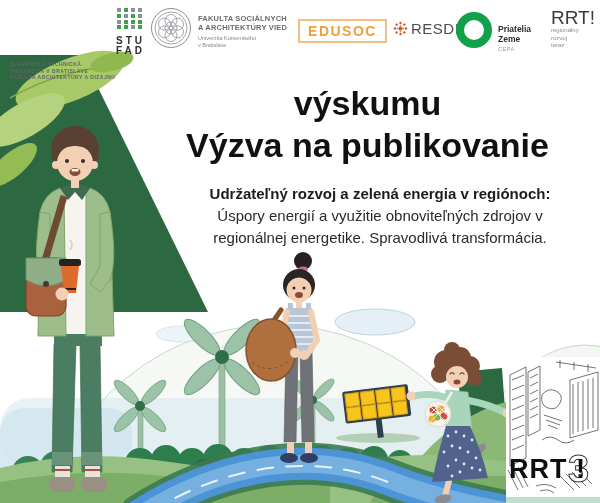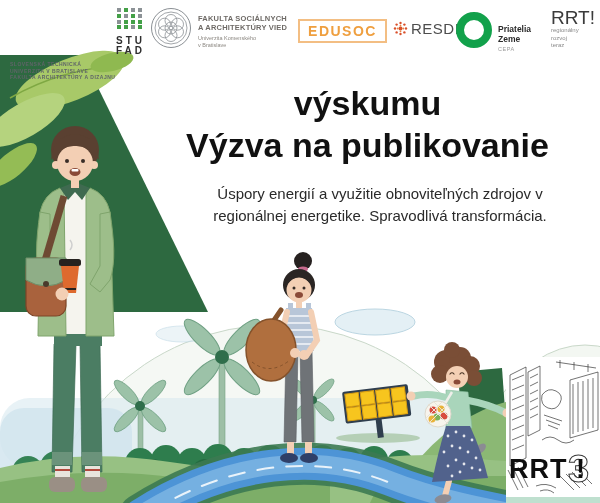--- a/index.html
+++ b/index.html
@@ -153,20 +153,21 @@
       </div>
     </div>
   </div>
 
   <div class="title">
     <div>výskumu</div>
     <div>Výzva na publikovanie</div>
   </div>
 
   <div class="subtitle">
+    <div class="bold">Udržateľný rozvoj a zelená energia v regiónoch:</div>
     <div>Úspory energií a využitie obnoviteľných zdrojov v</div>
     <div>regionálnej energetike. Spravodlivá transformácia.</div>
   </div>
 
   <svg class="art" viewBox="0 0 600 503">
 
     <polygon points="0,55 82,55 208,312 0,312" fill="#2D6940"></polygon>
 
     <g>
       <ellipse cx="70" cy="80" rx="58" ry="21" transform="rotate(-22 70 80)" fill="#A8C968"></ellipse>

